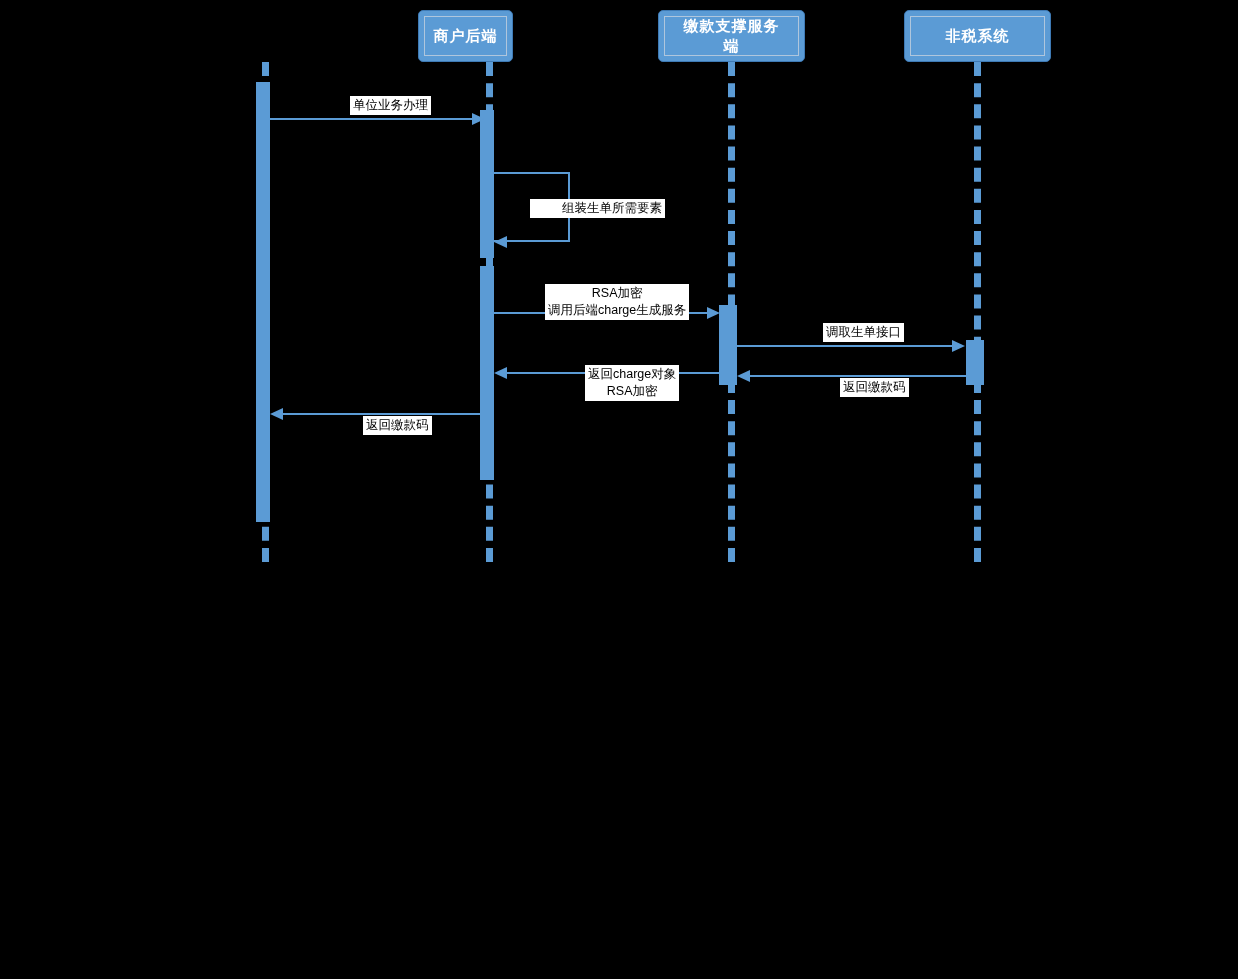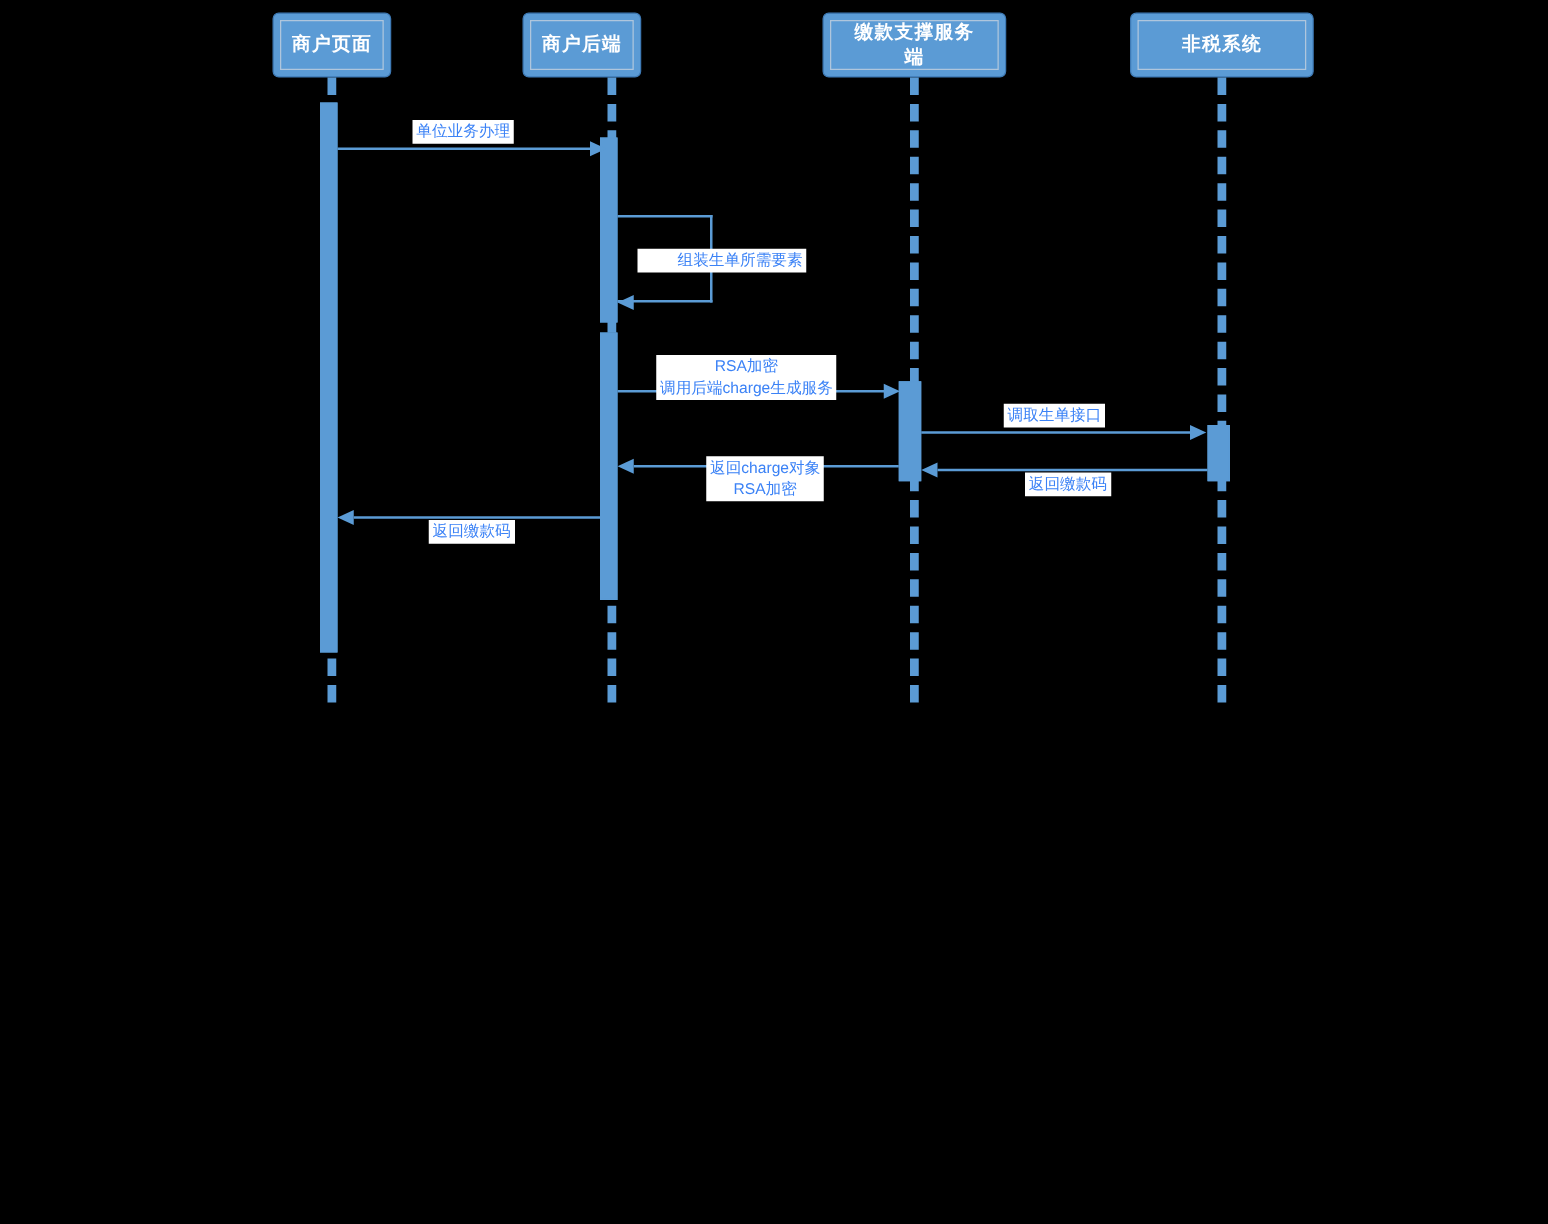--- a/index.html
+++ b/index.html
@@ -103,39 +103,35 @@
     border-top: 2px solid #5B9BD5;
     border-right: 2px solid #5B9BD5;
     border-bottom: 2px solid #5B9BD5;
     z-index: 4;
   }
 
   
   .msg-label {
     position: absolute;
     background: #FFFFFF;
-    color: #3b82f6;
+    color: #000000;
     font-size: 12.5px;
     line-height: 17px;
     text-align: center;
     white-space: pre-line;
     padding: 1px 3px;
     z-index: 6;
+    margin-left: 20px;
   }
 </style>
 </head>
 <body>
 
 <div id="canvas">
 
-  <div class="participant" style="left:218px; top:10px; width:95px; height:52px;">
-    <div class="inner">
-      <div class="ptitle">商户页面</div>
-    </div>
-  </div>
 
   <div class="participant" style="left:418px; top:10px; width:95px; height:52px;">
     <div class="inner">
       <div class="ptitle">商户后端</div>
     </div>
   </div>
 
   <div class="participant" style="left:658px; top:10px; width:147px; height:52px;">
     <div class="inner">
       <div class="ptitle">缴款支撑服务

